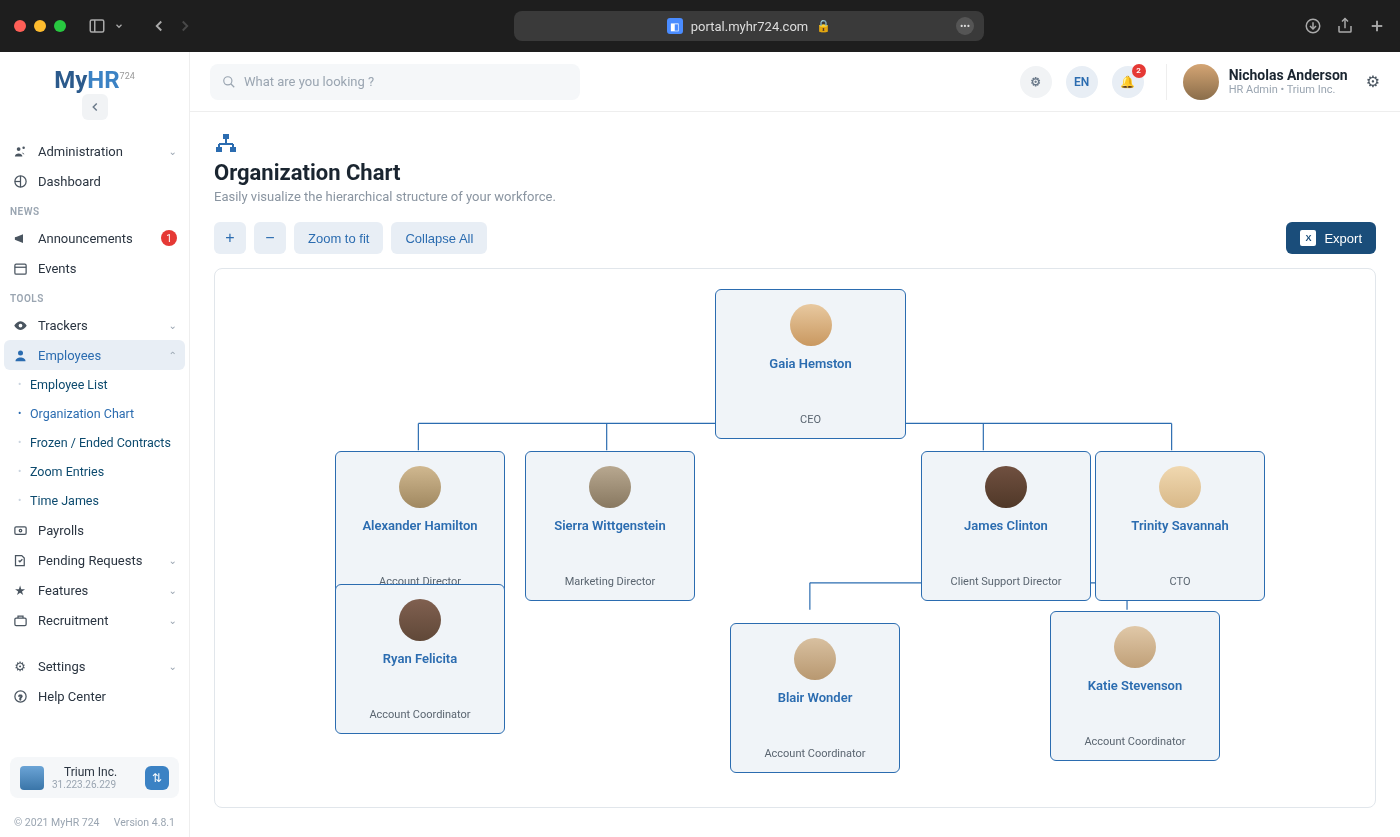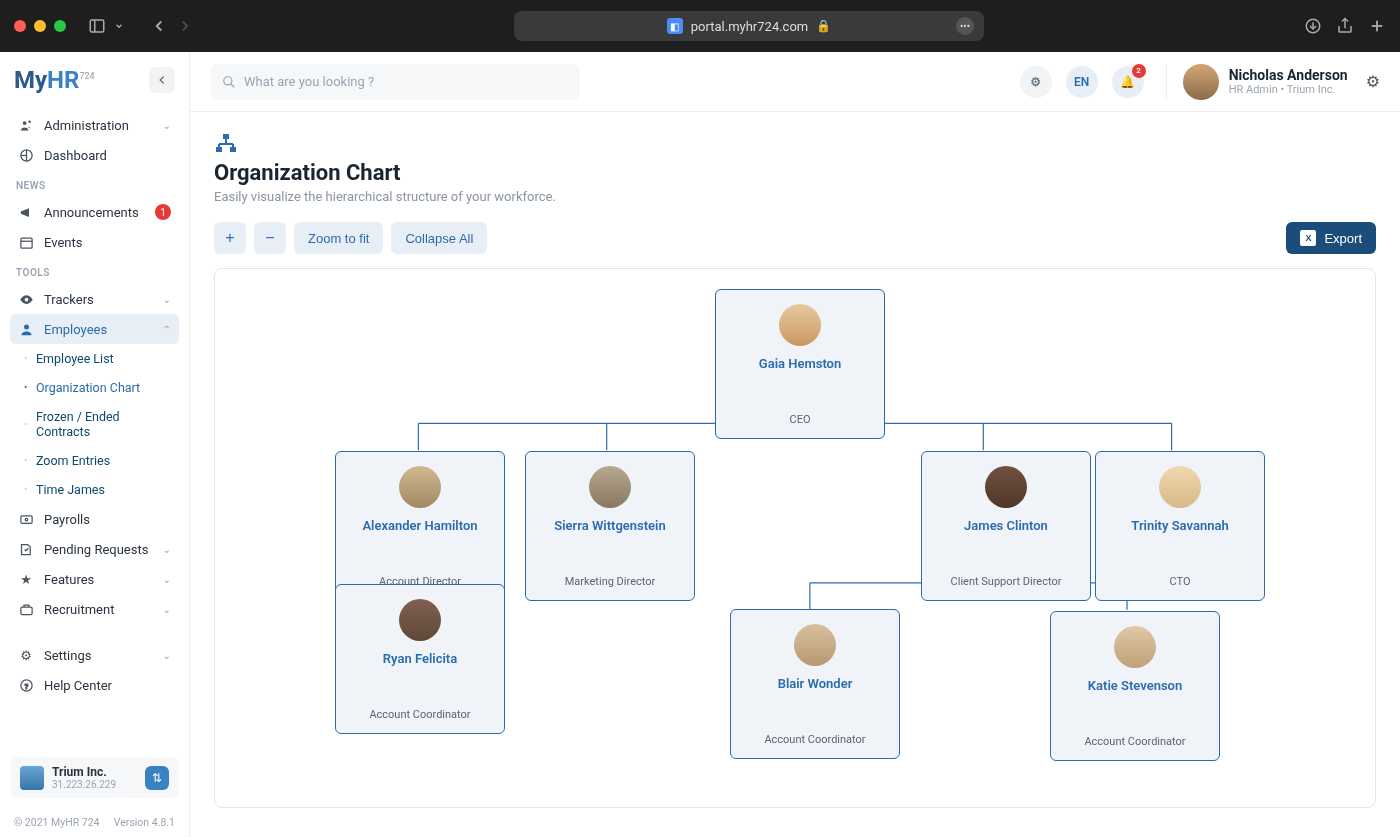--- a/index.html
+++ b/index.html
@@ -18,44 +18,44 @@
 .url-bar { flex: 1; display: flex; justify-content: center; }
 .url-pill { background: #3a3a3a; border-radius: 8px; height: 30px; width: 470px; display: flex; align-items: center; justify-content: center; gap: 8px; color: #ddd; font-size: 13px; position: relative; }
 .url-pill .lead-icon { width: 16px; height: 16px; background: #4a8cff; border-radius: 3px; display: flex; align-items: center; justify-content: center; font-size: 10px; color: white; }
 .url-pill .lock { font-size: 12px; }
 .url-pill .more-dots { position: absolute; right: 10px; width: 18px; height: 18px; background: #555; border-radius: 50%; display:flex; align-items:center; justify-content:center; font-size: 10px; color:#ddd;}
 .chrome-right { display: flex; gap: 14px; margin-left: auto; }
 
 
 .app { display: flex; height: 785px; background: #fff; }
 .sidebar { width: 190px; border-right: 1px solid #eee; display: flex; flex-direction: column; }
-.logo-row { padding: 14px 14px 10px 14px; display: flex; align-items: center; justify-content: space-between; }
+.logo-row { padding: 14px 14px 10px 14px; display: flex; align-items: center; justify-content: space-between; flex-direction: column; }
 .logo { font-size: 24px; font-weight: 700; color: #2b5a8c; }
 .logo .hr { color: #3b82c4; }
 .logo .sub { font-size: 9px; vertical-align: super; color: #999; font-weight:400;}
 .collapse-btn { width: 26px; height: 26px; background: #f1f3f5; border-radius: 6px; display: flex; align-items: center; justify-content: center; color: #6b7a8a; cursor: pointer; }
 
-.nav-items { flex: 1; overflow-y: auto; padding: 6px 10px; }
+.nav-items { flex: 1; overflow-y: auto; padding: 6px 4px; }
 .nav-section { font-size: 10px; font-weight: 600; color: #9aa5b1; letter-spacing: 0.5px; padding: 10px 6px 6px 6px; }
 .nav-item { display: flex; align-items: center; gap: 10px; padding: 7px 8px; font-size: 13px; color: #2a3440; border-radius: 6px; cursor: pointer; position: relative; }
 .nav-item .icon { width: 16px; height: 16px; display: flex; align-items: center; justify-content: center; color: #4a5560; }
 .nav-item .chev { margin-left: auto; color: #9aa5b1; font-size: 10px; }
 .nav-item .badge { margin-left: auto; width: 16px; height: 16px; background: #e53935; color: white; border-radius: 50%; font-size: 10px; display:flex; align-items:center; justify-content:center;}
 .nav-item.active { background: #e8eef5; color: #2b6cb0; }
 .nav-item.active .icon { color: #2b6cb0; }
 .subnav { padding-left: 8px; }
 .subnav .nav-item { padding-left: 18px; font-size: 12.5px; color: #0c4a6e; }
 .subnav .nav-item::before { content: '•'; position: absolute; left: 6px; color: #cbd5e0; font-size: 10px; }
 .subnav .nav-item.active-sub { color: #2b6cb0; }
 .subnav .nav-item.active-sub::before { color: #2b6cb0; }
 
 .org-switcher { margin: 10px; padding: 8px 10px; background: #f5f7f9; border-radius: 8px; display: flex; align-items: center; gap: 8px; }
 .org-switcher .org-icon { width: 24px; height: 24px; background: linear-gradient(#6ba4d6, #3a75a8); border-radius: 4px; }
 .org-switcher .org-text { flex: 1; }
-.org-switcher .org-name { font-size: 12px; font-weight: 700; color: #2a3440; }
+.org-switcher .org-name { font-size: 12px; font-weight: 400; color: #2a3440; margin-left: 12px; }
 .org-switcher .org-sub { font-size: 10px; color: #9aa5b1; }
 .org-switcher .switch-btn { width: 24px; height: 24px; background: #3b82c4; border-radius: 6px; display:flex; align-items:center; justify-content:center; color:white; font-size:12px;}
 
 .footer-line { display:flex; justify-content:space-between; font-size: 10.5px; color:#9aa5b1; padding: 8px 14px; }
 
 
 .main { flex: 1; display: flex; flex-direction: column; }
 .topbar { height: 60px; border-bottom: 1px solid #eee; display: flex; align-items: center; padding: 0 20px; gap: 14px; }
 .search { flex: 0 0 370px; background: #f5f7f9; border-radius: 8px; height: 36px; display:flex; align-items:center; padding: 0 12px; gap: 8px; color:#9aa5b1; font-size: 13px;}
 .topbar-spacer { flex: 1; }
@@ -77,21 +77,21 @@
 .toolbar { display: flex; gap: 8px; align-items: center; margin-bottom: 14px; }
 .tbtn { height: 32px; padding: 0 14px; background: #e8eef5; color: #2b6cb0; border: none; border-radius: 6px; font-size: 13px; font-weight: 500; cursor: pointer; display:flex; align-items:center; justify-content:center;}
 .tbtn.icon-only { width: 32px; padding: 0; font-size: 16px; }
 .tbtn.export { background: #1a4d7a; color: white; margin-left: auto; gap:8px;}
 .excel-icon { width: 16px; height: 16px; background: white; border-radius: 2px; display:flex; align-items:center; justify-content:center; color:#1a4d7a; font-size:9px; font-weight:bold;}
 
 .chart-canvas { border: 1px solid #e1e6eb; border-radius: 8px; background: #fff; padding: 20px; position: relative; height: 540px;}
 .chart-inner { position: relative; width: 100%; height: 100%; }
 
 .node { position: absolute; width: 170px; background: #f0f4f8; border: 1px solid #2b6cb0; border-radius: 6px; padding: 14px 10px 12px 10px; text-align: center; }
-.node.ceo { width: 170px; }
+.node.ceo { width: 191px; }
 .node .av { width: 42px; height: 42px; border-radius: 50%; margin: 0 auto 10px auto; }
 .node .nname { font-size: 13px; font-weight: 600; color: #2b6cb0; margin-bottom: 2px;}
 .node .ntitle { font-size: 11px; color: #5a6570; margin-top: 42px; }
 
 .av1{ background: linear-gradient(#e8c9a0, #c99860);}
 .av2{ background: linear-gradient(#d0b890, #a08860);}
 .av3{ background: linear-gradient(#b8a890, #887860);}
 .av4{ background: linear-gradient(#705040, #503828);}
 .av5{ background: linear-gradient(#f0d8b0, #d8b888);}
 .av6{ background: linear-gradient(#806050, #604838);}
@@ -428,21 +428,21 @@
             <div class="av av5"></div>
             <div class="nname">Trinity Savannah</div>
             <div class="ntitle">CTO</div>
           </div>
 
           <div class="node" style="left:100px; top:295px;">
             <div class="av av6"></div>
             <div class="nname">Ryan Felicita</div>
             <div class="ntitle">Account Coordinator</div>
           </div>
-          <div class="node" style="left:495px; top:320px;">
+          <div class="node" style="left:495px; top:334px;">
             <div class="av av7"></div>
             <div class="nname">Blair Wonder</div>
             <div class="ntitle">Account Coordinator</div>
           </div>
           <div class="node" style="left:815px; top:322px;">
             <div class="av av8"></div>
             <div class="nname">Katie Stevenson</div>
             <div class="ntitle">Account Coordinator</div>
           </div>
         </div>

